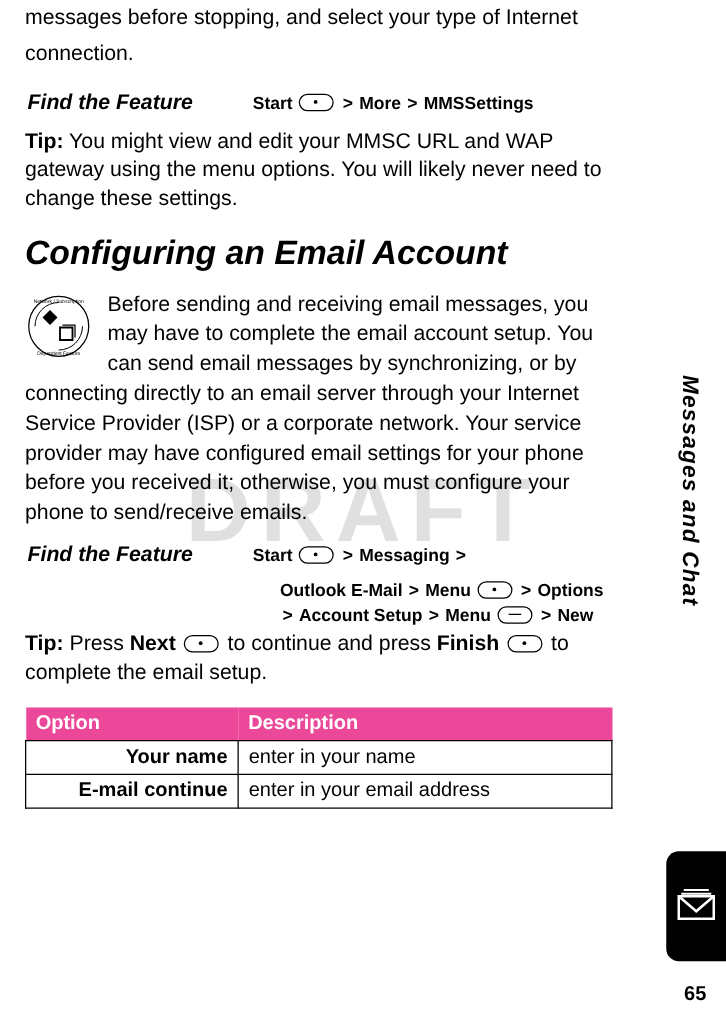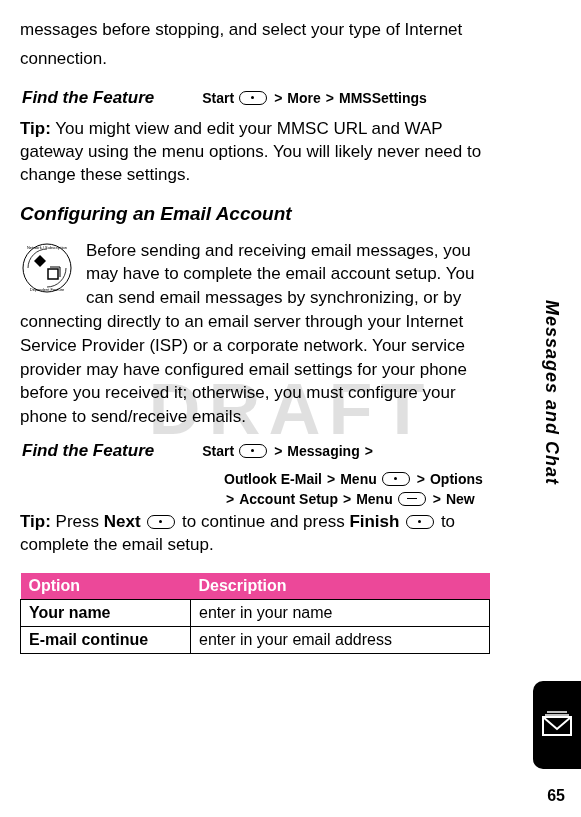--- a/index.html
+++ b/index.html
@@ -24,21 +24,21 @@
       font-weight: 900;
       color: rgba(0,0,0,0.12);
       letter-spacing: 8px;
       z-index: 0;
       pointer-events: none;
       font-family: Arial, sans-serif;
     }
     .page {
       position: relative;
       z-index: 1;
-      padding: 16px 30px 0 20px;
+      padding: 0 30px 0 20px;
     }
     .intro-text {
       font-size: 17px;
       line-height: 1.7;
       margin-bottom: 14px;
     }
     .feature-line {
       display: flex;
       align-items: center;
       margin: 12px 0 10px 2px;
@@ -110,21 +110,21 @@
       line-height: 1.35;
       margin-bottom: 16px;
     }
     .tip-label {
       font-weight: 700;
     }
     h2.section-heading {
       font-family: Arial, sans-serif;
       font-weight: 900;
       font-style: italic;
-      font-size: 19px;
+      font-size: 27px;
       margin: 14px 0 14px 0;
     }
     .body-para {
       font-size: 17px;
       line-height: 1.4;
       margin-bottom: 10px;
     }
     .indent-icon {
       float: left;
       width: 54px;
@@ -153,20 +153,21 @@
     .table-wrap td {
       border: 1px solid #000;
       padding: 4px 8px;
       font-size: 16px;
     }
     .table-wrap td.col-option {
       font-family: Arial Narrow, Arial, sans-serif;
       font-weight: 900;
       font-stretch: condensed;
       width: 170px;
+      text-align: right;
     }
     .sidebar {
       position: absolute;
       right: 12px;
       top: 300px;
       width: 28px;
       height: 420px;
     }
     .vertical-text {
       writing-mode: vertical-rl;

